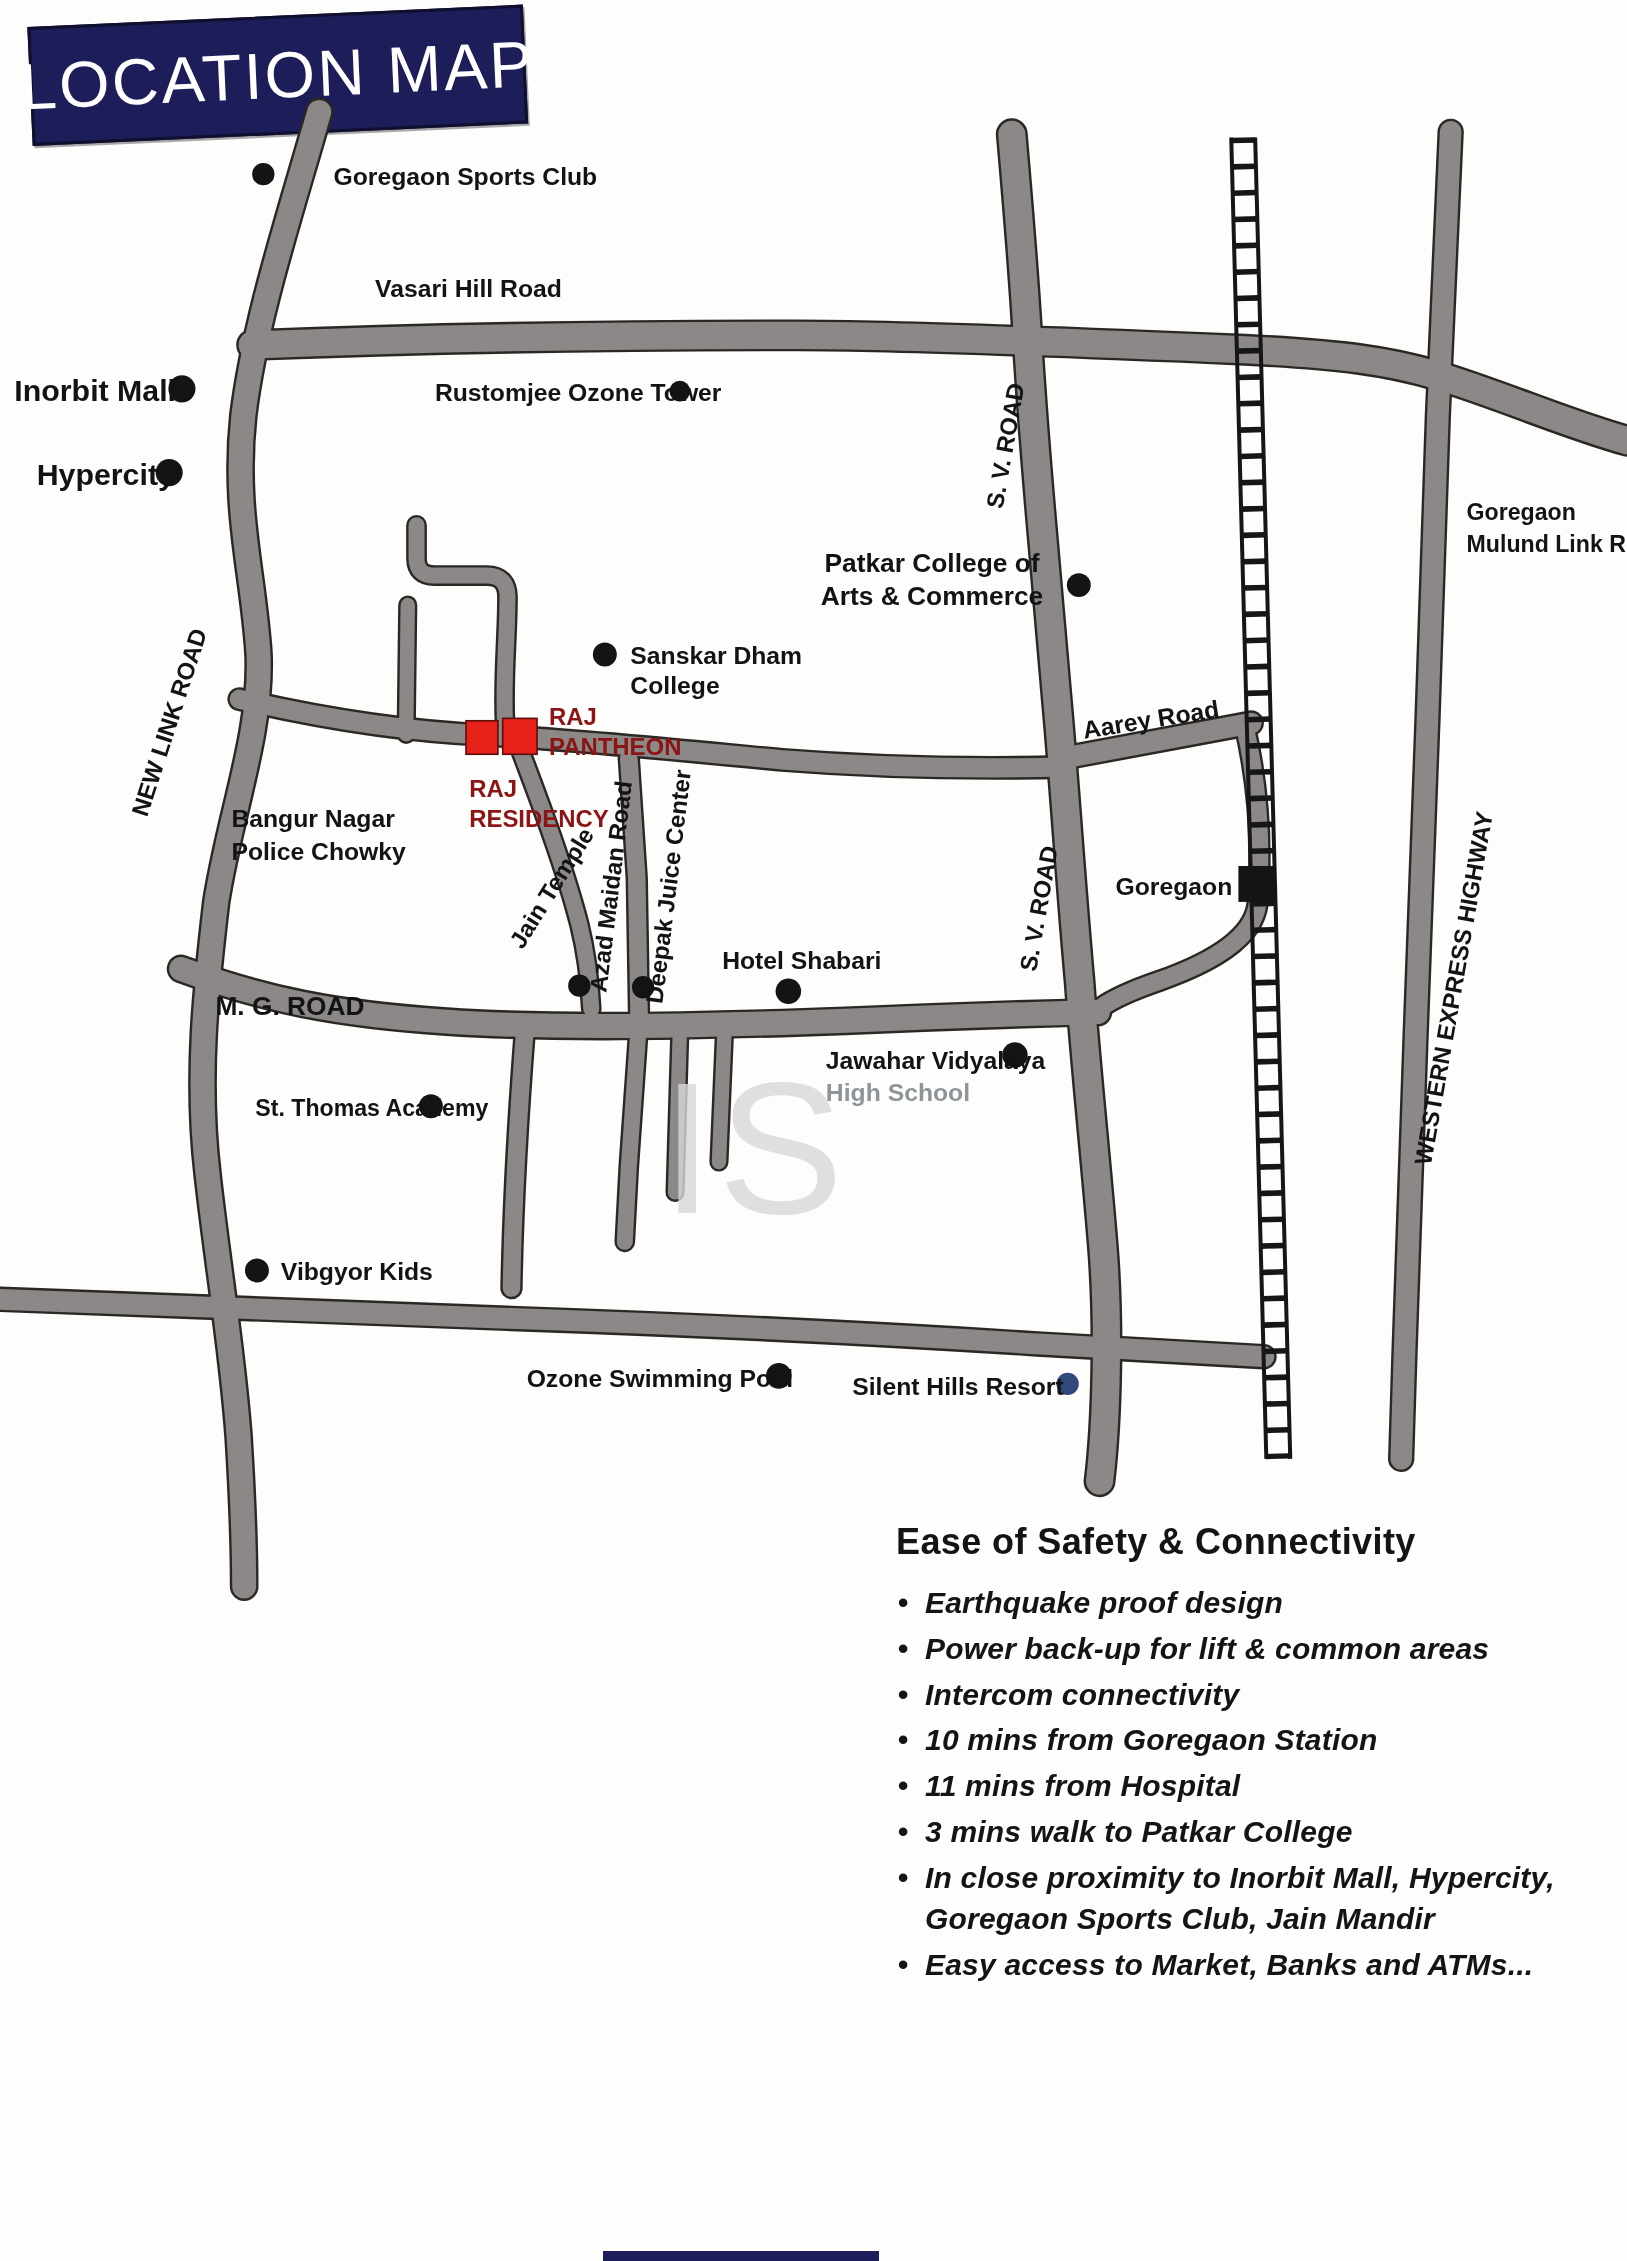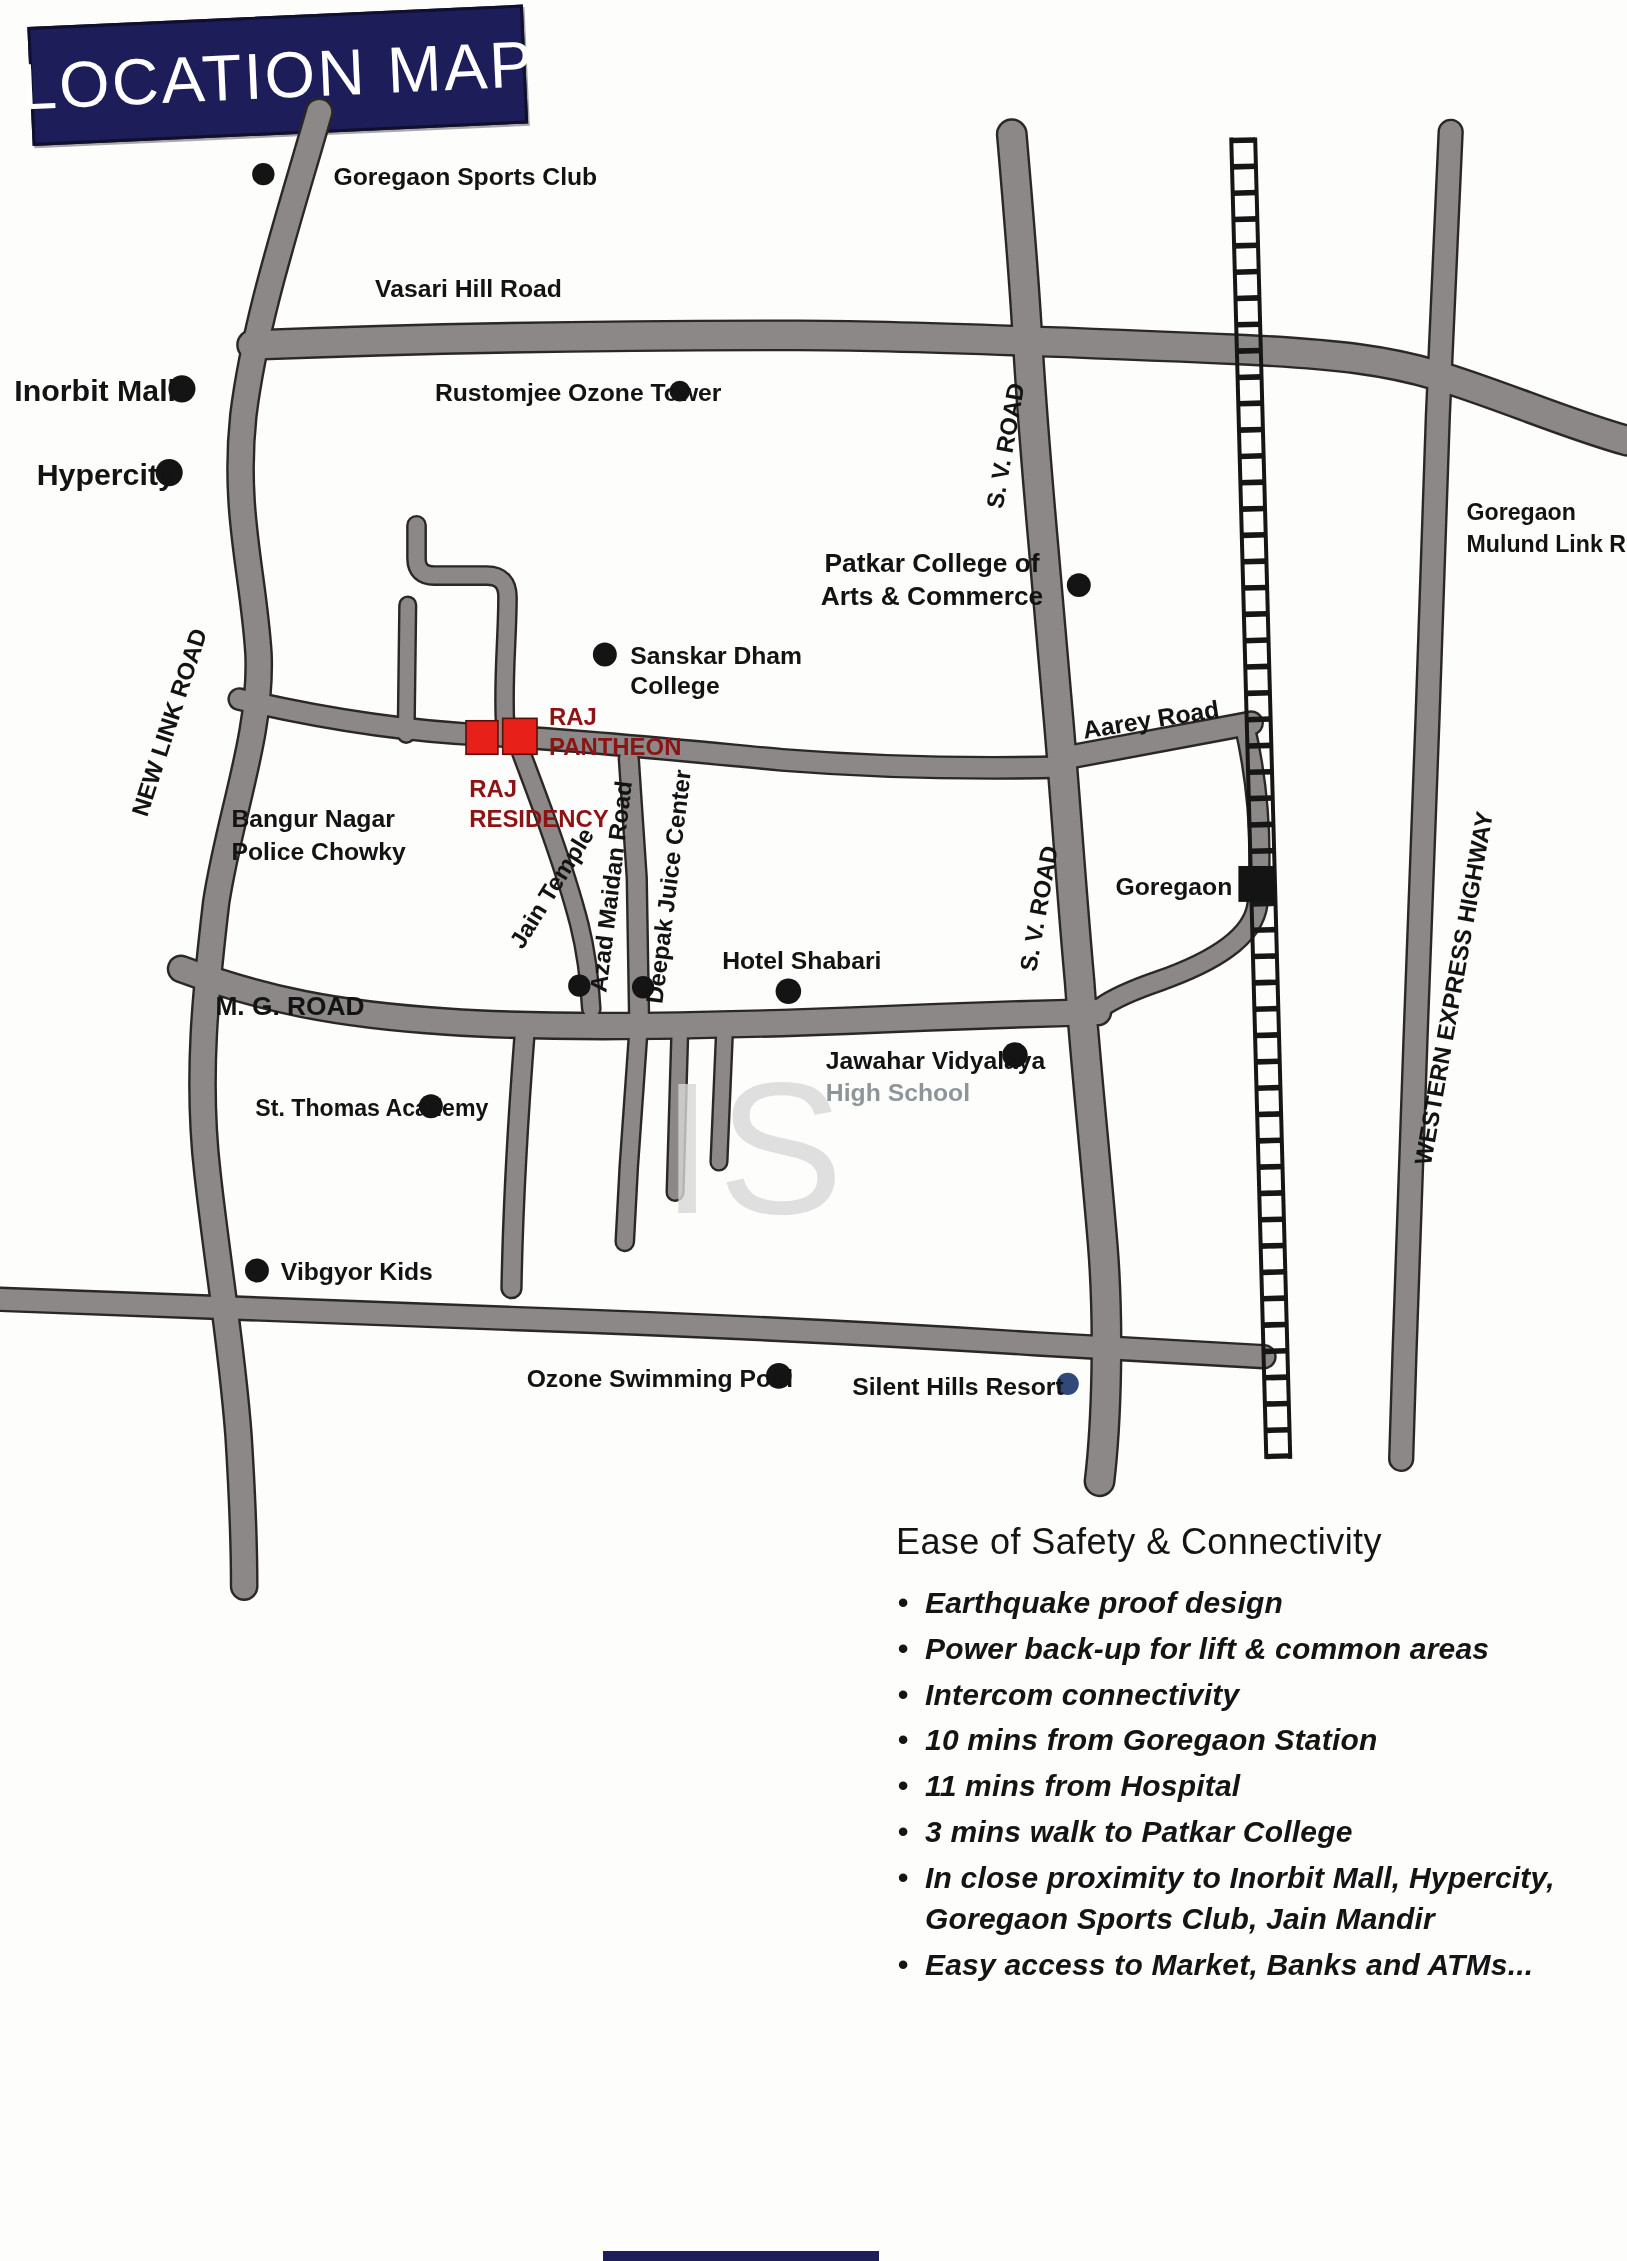--- a/index.html
+++ b/index.html
@@ -23,21 +23,21 @@
   .s31{font-size:31px;} .s33{font-size:33px;} .s38{font-size:38px;} .s29{font-size:29px;} .s30{font-size:30px;}
   .maroon{fill:#8c1414;}
   .faded{fill:#8e9598;}
 
   
   .watermark{position:absolute;left:661px;top:1054px;font-size:188px;font-weight:400;
              color:#d8d8d8;opacity:.8;letter-spacing:4.8px;line-height:1;pointer-events:none;}
 
   
   .info{position:absolute;left:896px;top:1521px;width:686px;color:#141414;}
-  .info h2{margin:0 0 19px 0;font-size:36px;font-weight:400;letter-spacing:0.4px;}
+  .info h2{margin:0 0 19px 0;font-size:36px;font-weight:700;letter-spacing:0.4px;}
   .info ul{list-style:none;margin:0;padding:0;width:662px;}
   .info li{position:relative;padding-left:29px;font-size:30px;font-weight:700;
            line-height:41px;margin-bottom:4.8px;letter-spacing:0.2px;font-style:italic;}
   .info li::before{content:"•";position:absolute;left:1.6px;top:0;font-size:30px;}
 
   .bottom-strip{position:absolute;left:603px;top:2251px;width:276px;height:10.4px;background:#1e1e5a;}
 </style>
 </head>
 <body>
 

